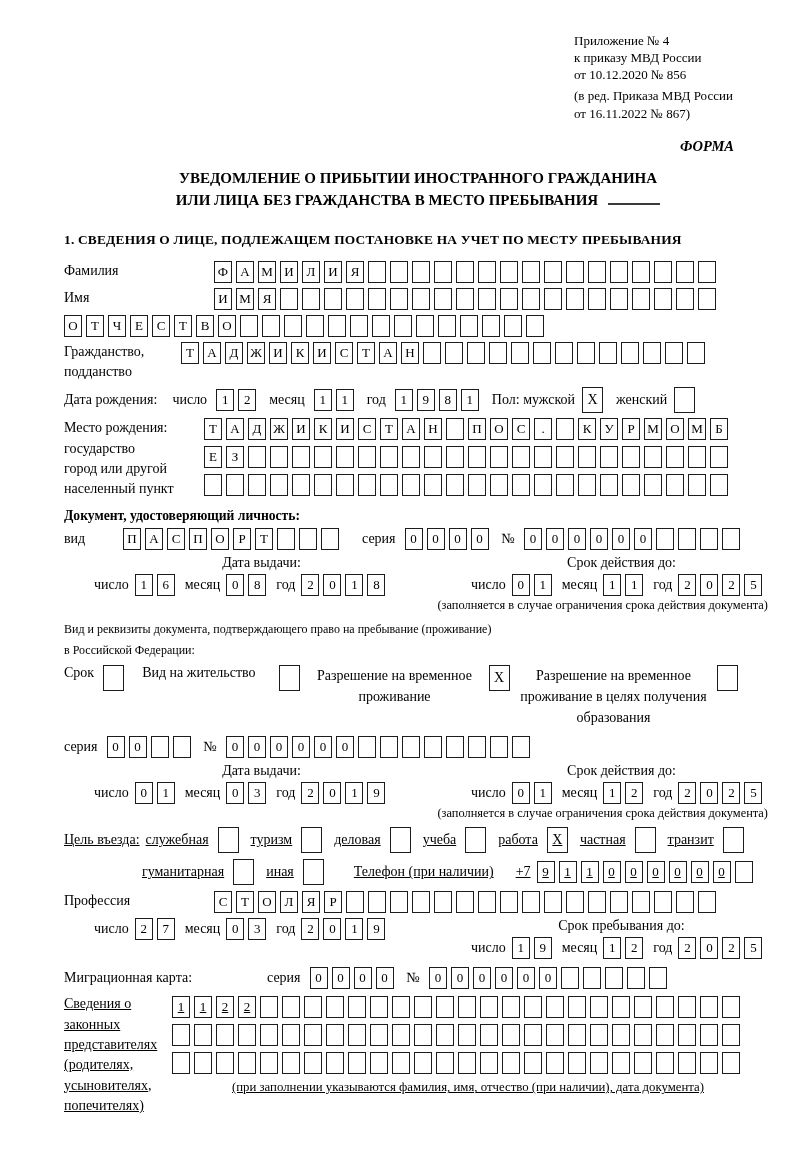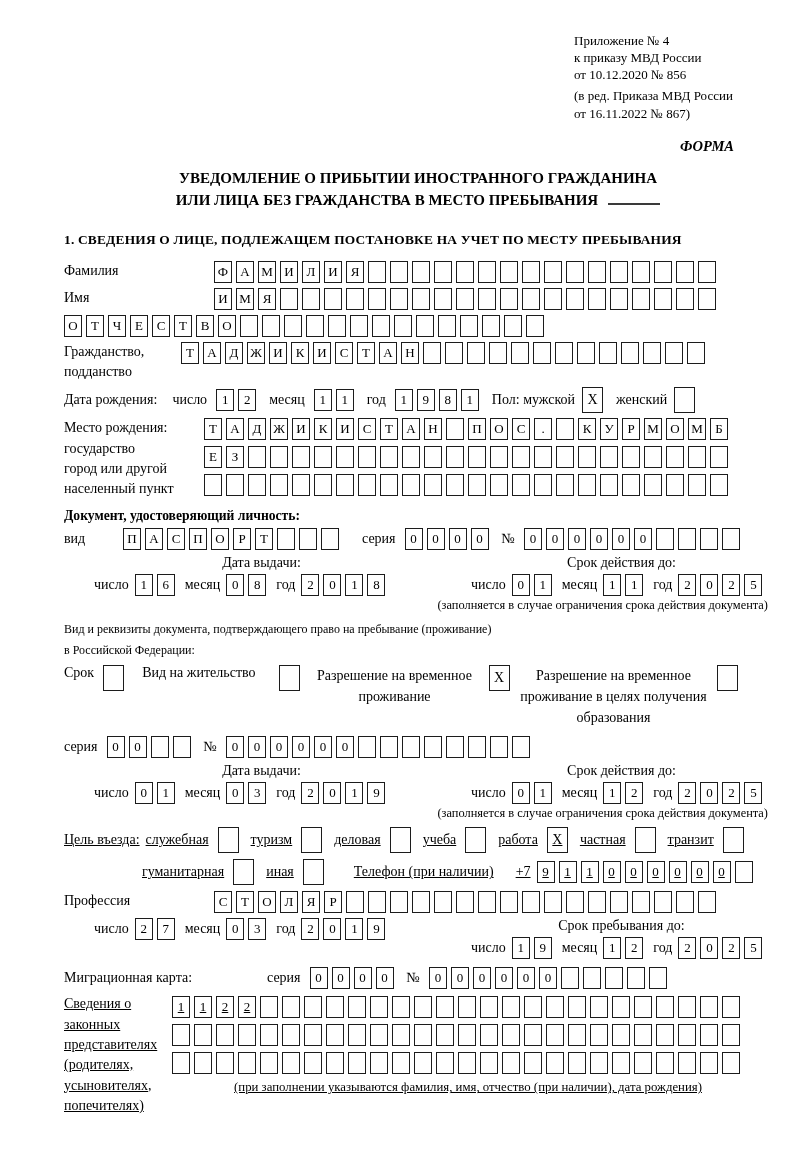--- a/index.html
+++ b/index.html
@@ -714,17 +714,17 @@
           <span class="cell"></span>
           <span class="cell"></span>
           <span class="cell"></span>
           <span class="cell"></span>
           <span class="cell"></span>
           <span class="cell"></span>
           <span class="cell"></span>
           <span class="cell"></span>
           <span class="cell"></span>
         </div>
-      <div class="reps-note">(при заполнении указываются фамилия, имя, отчество (при наличии), дата рождения)</div>
+      <div class="reps-note">(при заполнении указываются фамилия, имя, отчество (при наличии), дата документа)</div>
     </div>
   </div>
 
 </div>
 
 </body></html>

